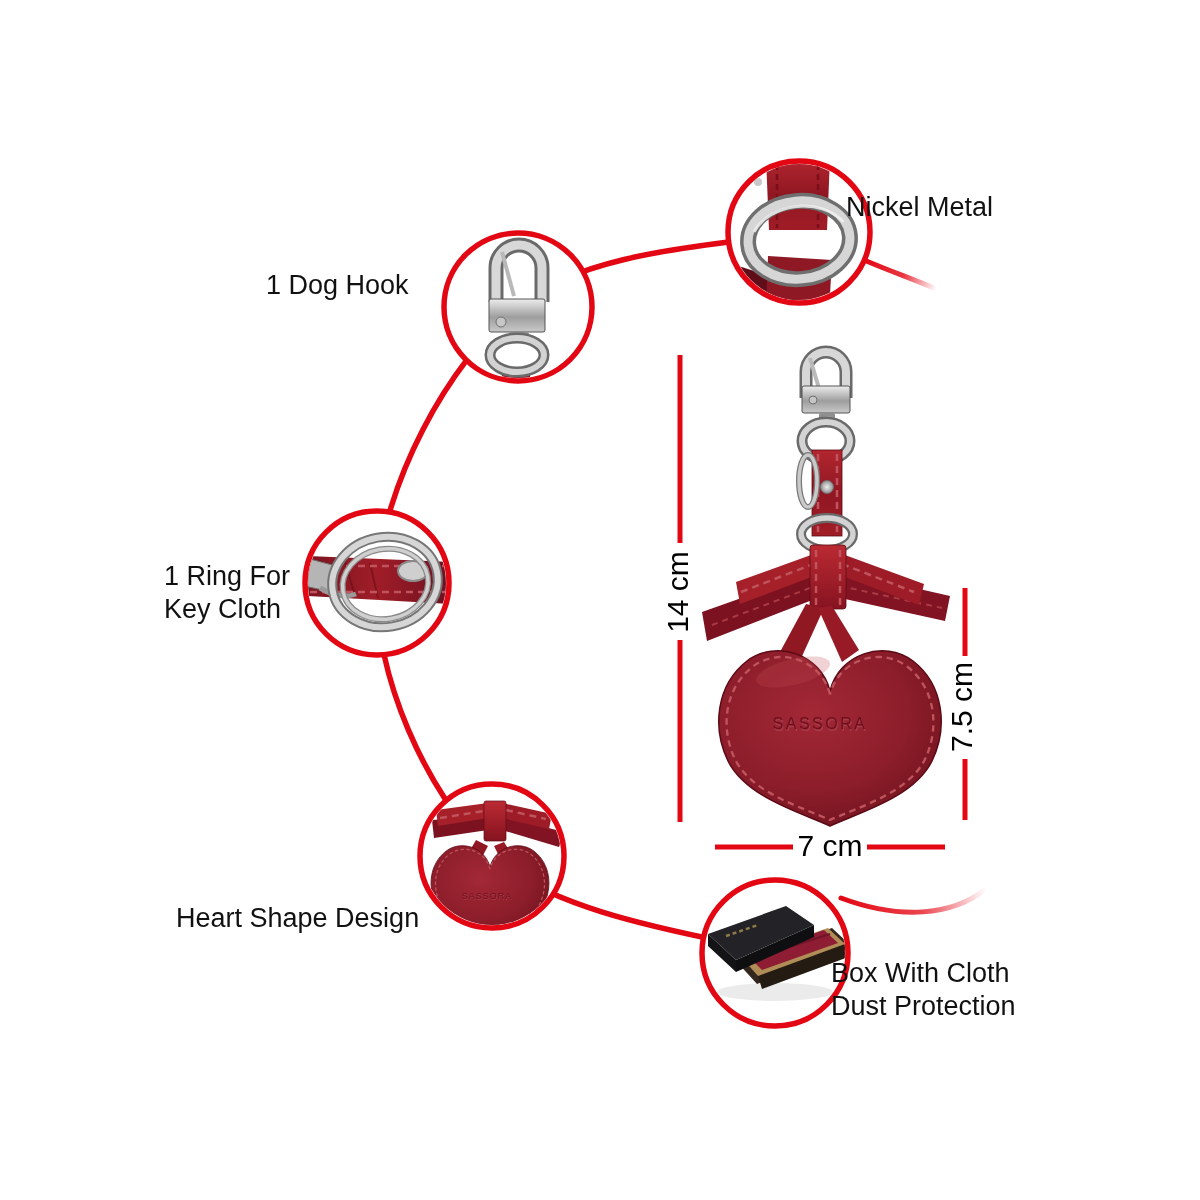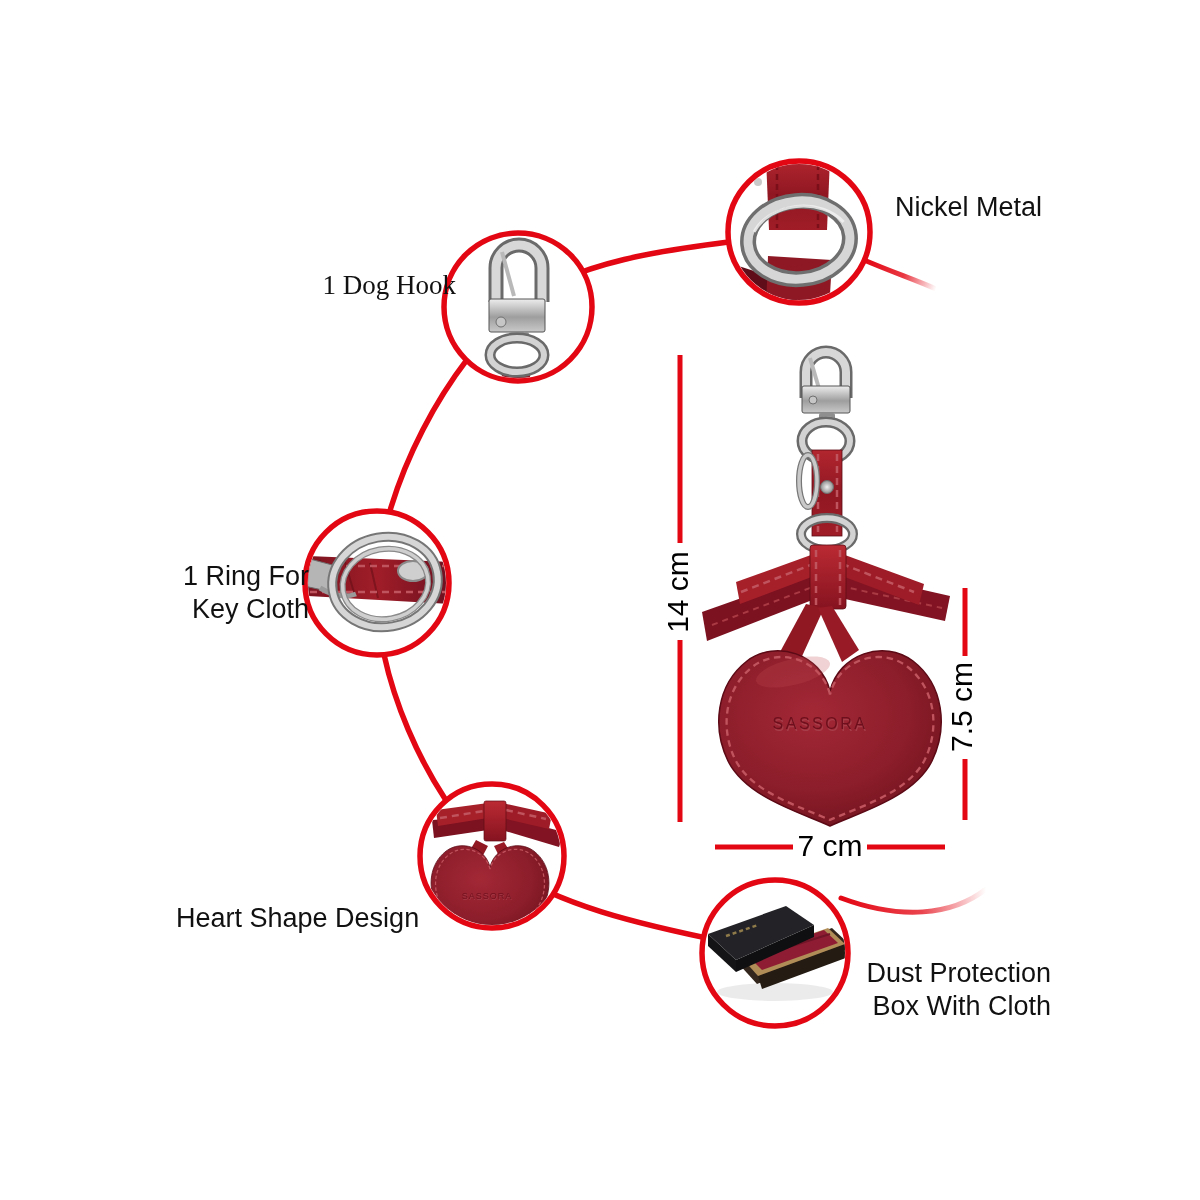--- a/index.html
+++ b/index.html
@@ -1,19 +1,19 @@
 <!DOCTYPE html>
 <html><head>
 <meta charset="utf-8">
 <style>
   html,body{margin:0;padding:0;background:#fff;}
   .stage{position:relative;width:1200px;height:1200px;background:#fff;
          font-family:"Liberation Sans",sans-serif;overflow:hidden;}
   .stage svg{position:absolute;left:0;top:0;}
-  .label{position:absolute;color:#111;font-size:27px;line-height:33px;text-align:right;white-space:nowrap;}
+  .label{position:absolute;color:#111;font-size:27px;line-height:33px;text-align:left;white-space:nowrap;}
   .dim{position:absolute;color:#000;font-size:30px;line-height:34px;text-align:center;white-space:nowrap;width:120px;}
   .rot{transform:rotate(-90deg);}
   .stitch{fill:none;stroke:#c0545e;stroke-width:2.5;stroke-dasharray:7 5;}
   .stitchD{fill:none;stroke:#7b0f19;stroke-width:2.5;stroke-dasharray:6 4;}
 </style>
 </head>
 <body>
 
 <div class="stage">
 
@@ -222,39 +222,39 @@
     </g>
   </g>
 
   <g stroke="#e30613" stroke-width="5" fill="none">
     <path d="M680 355 V543 M680 640 V822"></path>
     <path d="M965 588 V656 M965 759 V820"></path>
     <path d="M715 847 H793 M867 847 H945"></path>
   </g>
 </svg>
 
-  <div class="label" style="left:266px;top:269px;width:190px;font-family:Liberation Serif, serif;">
+  <div class="label" style="left:266px;top:269px;width:190px;">
     <div>1 Dog Hook</div>
   </div>
 
   <div class="label" style="left:846px;top:191px;width:196px;">
     <div>Nickel Metal</div>
   </div>
 
   <div class="label" style="left:164px;top:560px;width:145px;">
     <div>1 Ring For</div>
     <div>Key Cloth</div>
   </div>
 
   <div class="label" style="left:176px;top:902px;width:235px;">
     <div>Heart Shape Design</div>
   </div>
 
   <div class="label" style="left:831px;top:957px;width:220px;">
+    <div>Box With Cloth</div>
     <div>Dust Protection</div>
-    <div>Box With Cloth</div>
   </div>
 
   <div class="dim rot" style="left:618px;top:575px;">14 cm</div>
   <div class="dim rot" style="left:902px;top:690px;">7.5 cm</div>
   <div class="dim" style="left:770px;top:829px;text-align:center;">7 cm</div>
 
 </div>
 
 </body></html>

